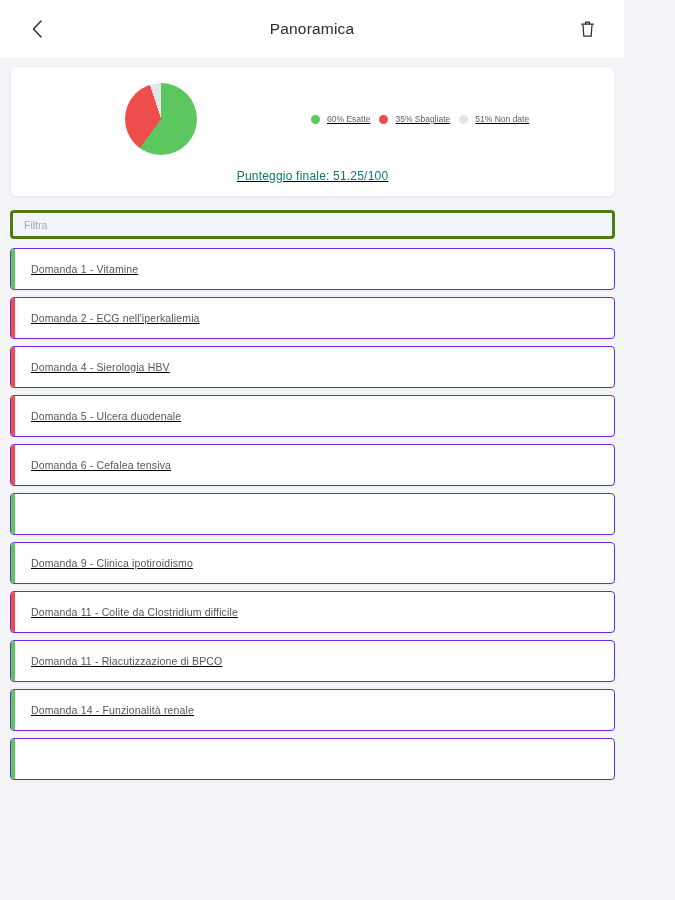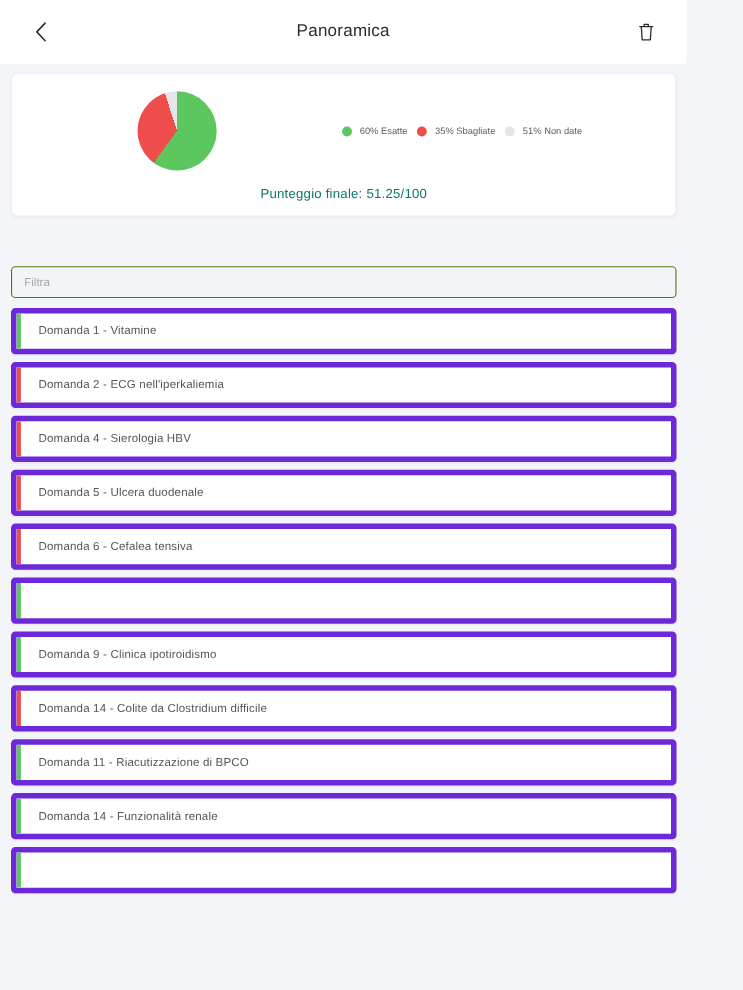--- a/index.html
+++ b/index.html
@@ -8,20 +8,21 @@
     height: 900px;
     background: #f4f5f8;
     font-family: "Liberation Sans", sans-serif;
     overflow: hidden;
   }
   .app {
     width: 624px;
     height: 900px;
     position: relative;
     background: #f4f5f8;
+    text-decoration: underline;
   }
 
   
   .header {
     height: 58px;
     background: #ffffff;
     display: flex;
     align-items: center;
     justify-content: space-between;
     padding: 0 20px;
@@ -99,43 +100,42 @@
   }
 
   
   .filter-wrap {
     margin: 13px 9px 0 10px;
   }
   .filter-input {
     width: 100%;
     height: 29px;
     background: #f2f4f7;
-    border: 1px solid #4d7c0f;
+    border: 3px solid #4d7c0f;
     border-radius: 4px;
     padding: 0 11px;
     font-size: 10.5px;
     color: #6a6d76;
     font-family: "Liberation Sans", sans-serif;
     outline: none;
-    margin-top: 32px;
   }
   .filter-input::placeholder { color: #a3a6af; }
 
   
   .list {
     margin: 9px 9px 0 10px;
     display: flex;
     flex-direction: column;
     gap: 7px;
   }
   .q-card {
     position: relative;
     height: 42px;
     background: #ffffff;
-    border: 5px solid #6d28d9;
+    border: 1px solid #6d28d9;
     border-radius: 4px;
     box-shadow: 0 1px 1px rgba(20,25,40,.04);
     display: flex;
     align-items: center;
     padding-left: 20px;
     overflow: hidden;
   }
   .q-stripe {
     position: absolute;
     left: 0; top: 0; bottom: 0;
@@ -218,21 +218,21 @@
       </div>
       <div class="q-card">
         <div class="q-stripe" style="background: rgb(92, 199, 94);"></div>
       </div>
       <div class="q-card">
         <div class="q-stripe" style="background: rgb(92, 199, 94);"></div>
         <div class="q-label">Domanda 9 - Clinica ipotiroidismo</div>
       </div>
       <div class="q-card">
         <div class="q-stripe" style="background: rgb(239, 76, 76);"></div>
-        <div class="q-label">Domanda 14 - Colite da Clostridium difficile</div>
+        <div class="q-label">Domanda 11 - Colite da Clostridium difficile</div>
       </div>
       <div class="q-card">
         <div class="q-stripe" style="background: rgb(92, 199, 94);"></div>
         <div class="q-label">Domanda 11 - Riacutizzazione di BPCO</div>
       </div>
       <div class="q-card">
         <div class="q-stripe" style="background: rgb(92, 199, 94);"></div>
         <div class="q-label">Domanda 14 - Funzionalità renale</div>
       </div>
       <div class="q-card">

